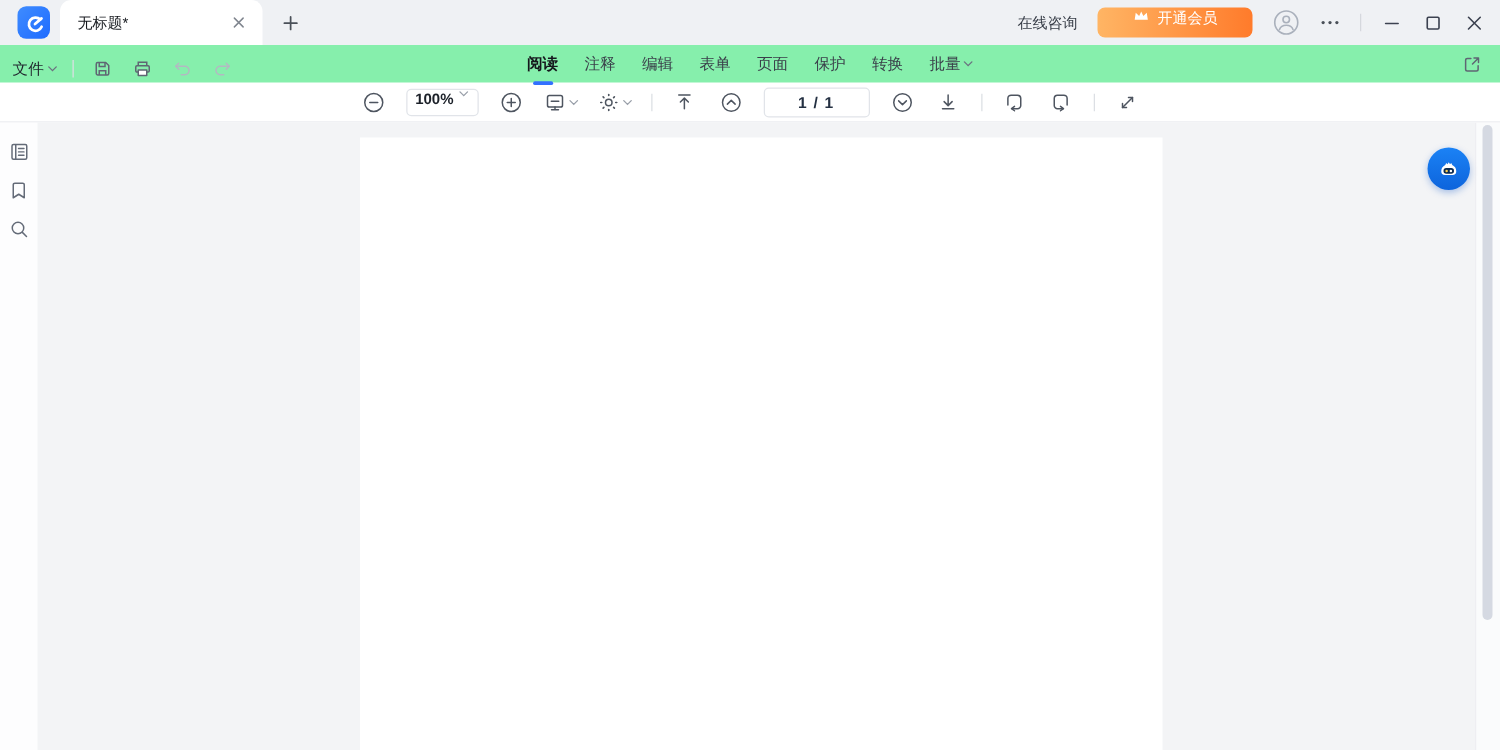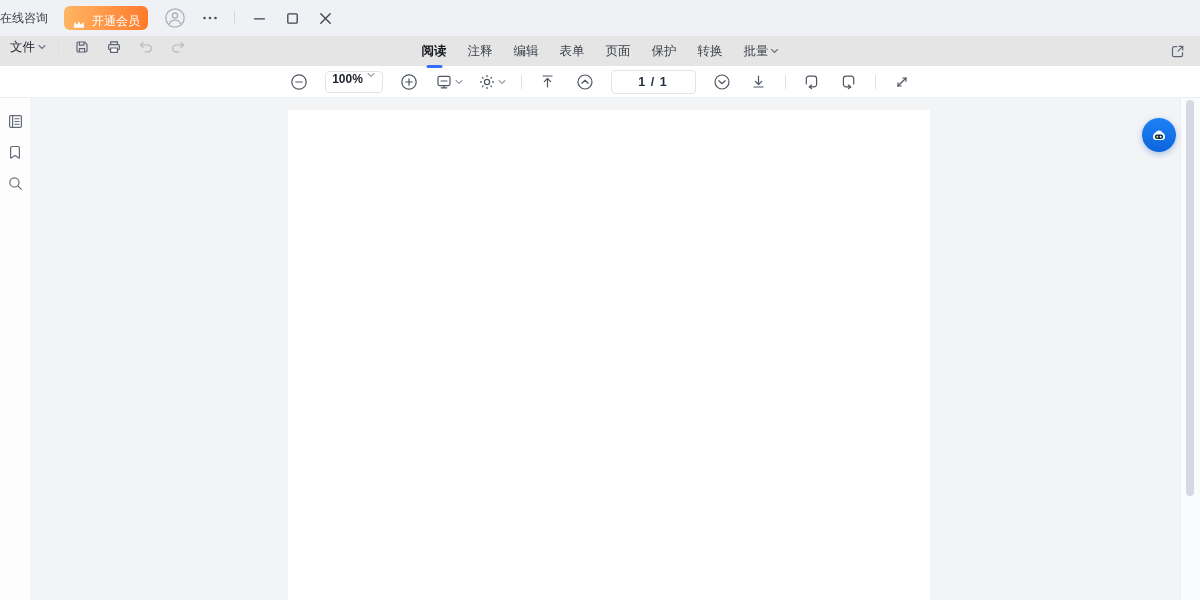--- a/index.html
+++ b/index.html
@@ -13,29 +13,29 @@
   .app-icon { width:26px; height:26px; margin:0 8px 0 14px; border-radius:7px;
     background:linear-gradient(135deg,#3f8cff,#1e6bff); display:flex; align-items:center; justify-content:center; }
   .tab { width:162px; height:36px; background:#fff; border-radius:9px 9px 0 0; display:flex; align-items:center;
     padding:0 10px 0 14px; position:relative; }
   .tab-title { font-size:12px; color:#15181d; flex:1; }
   .tab-close { display:flex; align-items:center; justify-content:center; width:18px; height:18px; border-radius:4px; cursor:pointer; }
   .new-tab { width:28px; height:28px; margin-left:8px; display:flex; align-items:center; justify-content:center; border-radius:6px; cursor:pointer; }
 
   .tb-right { display:flex; align-items:center; gap:16px; padding-right:14px; }
   .support-link { font-size:12px; color:#363c46; cursor:pointer; }
-  .vip-btn { display:flex; align-items:flex-end; gap:6px; height:24px; padding:0 8px; border:none; border-radius:6px;
+  .vip-btn { display:flex; align-items:flex-start; gap:6px; height:24px; padding:0 28px; border:none; border-radius:6px;
     background:linear-gradient(90deg,#ffb564,#ff7b2b); color:#fff; font-size:12px; cursor:pointer;
     font-family:inherit; }
   .icon-btn { display:flex; align-items:center; justify-content:center; cursor:pointer; }
   .tb-divider { width:1px; height:14px; background:#d5d8dd; }
   .win-btns { display:flex; align-items:center; gap:20px; margin-left:2px; }
 
   
-  .menubar { height:30px; background:#e5e5e5; position:relative; display:flex; align-items:flex-start; flex:0 0 30px; }
+  .menubar { height:30px; background:#86efac; position:relative; display:flex; align-items:flex-end; flex:0 0 30px; }
   .mb-left { display:flex; align-items:center; gap:10px; padding-left:10px; }
   .file-menu { display:flex; align-items:center; gap:3px; font-size:12.5px; color:#1f242c; cursor:pointer; }
   .mb-divider { width:1px; height:14px; background:#dcdfe4; margin:0 2px; }
   .mb-icon { width:22px; height:22px; display:flex; align-items:center; justify-content:center; border-radius:4px; cursor:pointer; }
   .nav-center { position:absolute; left:50%; top:0; height:30px; transform:translateX(-50%);
     display:flex; align-items:center; gap:19px; }
   .nav-item { font-size:12.5px; color:#3a404a; cursor:pointer; position:relative; padding:4px 1px; display:flex; align-items:center; gap:2px; }
   .nav-item.active { color:#15181d; font-weight:bold; }
   .nav-item.active::after { content:""; position:absolute; left:50%; transform:translateX(-50%); bottom:-4px;
     width:16px; height:3px; border-radius:2px; background:#3370ff; }
@@ -66,20 +66,41 @@
   .robot-btn { position:absolute; right:24px; top:20px; width:34px; height:34px; border-radius:50%;
     background:linear-gradient(180deg,#1b82f5,#0d64dc); display:flex; align-items:center; justify-content:center;
     cursor:pointer; box-shadow:0 2px 6px rgba(20,90,200,.35); }
 </style>
 </head>
 <body>
 
 <div class="window">
 
   <div class="titlebar">
+    <div class="tb-left">
+      <div class="app-icon">
+        <svg width="17" height="17" viewBox="0 0 17 17">
+          <path d="M13.2 5.6a5.3 5.3 0 1 0 1.1 5.8" stroke="#fff" stroke-width="2.2" fill="none" stroke-linecap="round"></path>
+          <path d="M9 9.2 L14.2 4.7" stroke="#fff" stroke-width="2.2" stroke-linecap="round"></path>
+        </svg>
+      </div>
+      <div class="tab">
+        <span class="tab-title">无标题*</span>
+        <span class="tab-close">
+          <svg width="10" height="10" viewBox="0 0 10 10">
+            <path d="M1.5 1.5 L8.5 8.5 M8.5 1.5 L1.5 8.5" stroke="#80868f" stroke-width="1.2" stroke-linecap="round"></path>
+          </svg>
+        </span>
+      </div>
+      <div class="new-tab">
+        <svg width="13" height="13" viewBox="0 0 13 13">
+          <path d="M6.5 1.5 V11.5 M1.5 6.5 H11.5" stroke="#4a5058" stroke-width="1.4" stroke-linecap="round"></path>
+        </svg>
+      </div>
+    </div>
 
     <div class="tb-right">
       <span class="support-link">在线咨询</span>
       <button class="vip-btn">
         <span style="display:flex;">
           <svg width="14" height="12" viewBox="0 0 20 16">
             <path d="M2.5 13.5 L3.7 5.5 L7.6 9 L10 4 L12.4 9 L16.3 5.5 L17.5 13.5 Z" fill="#fff"></path>
           </svg>
         </span>
         <span>开通会员</span>

